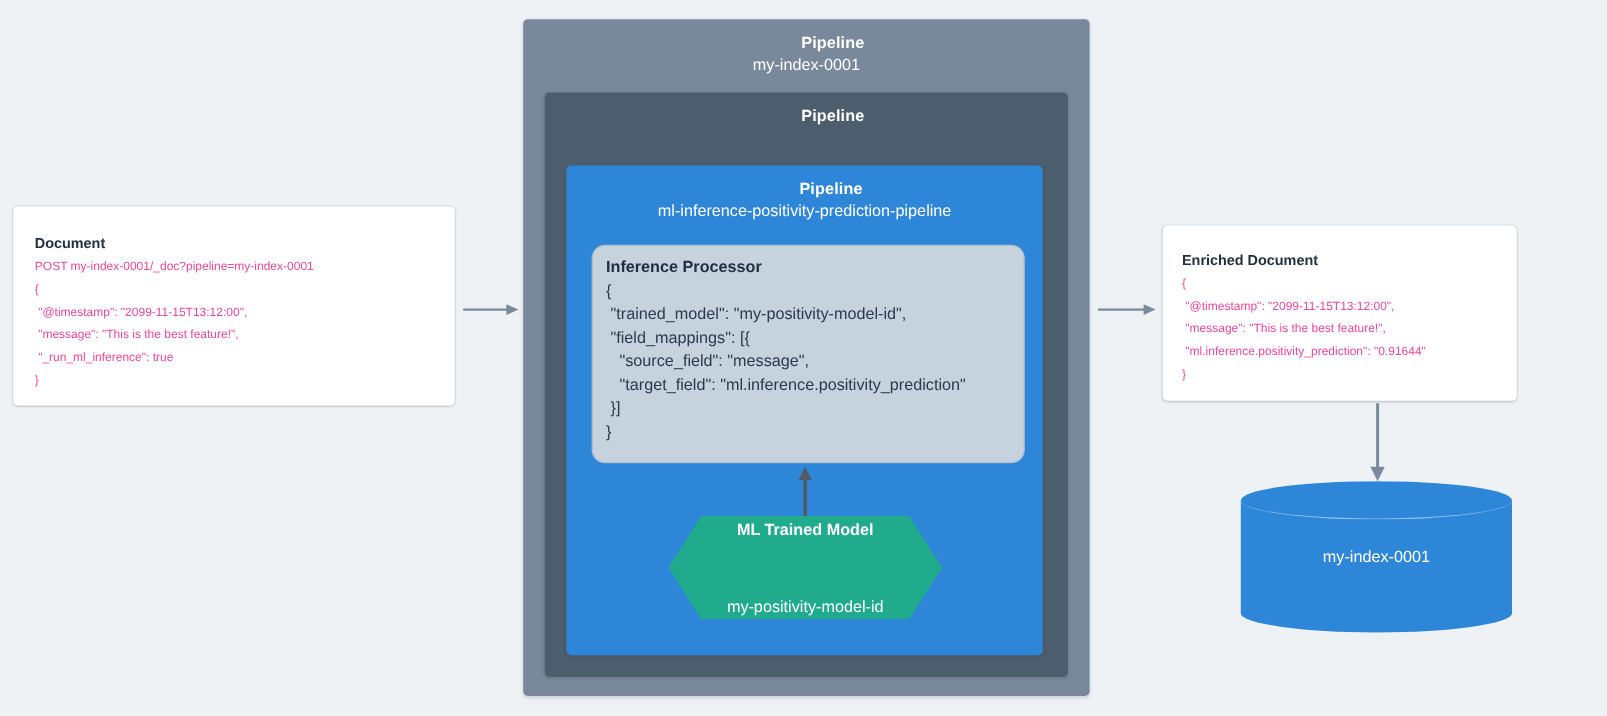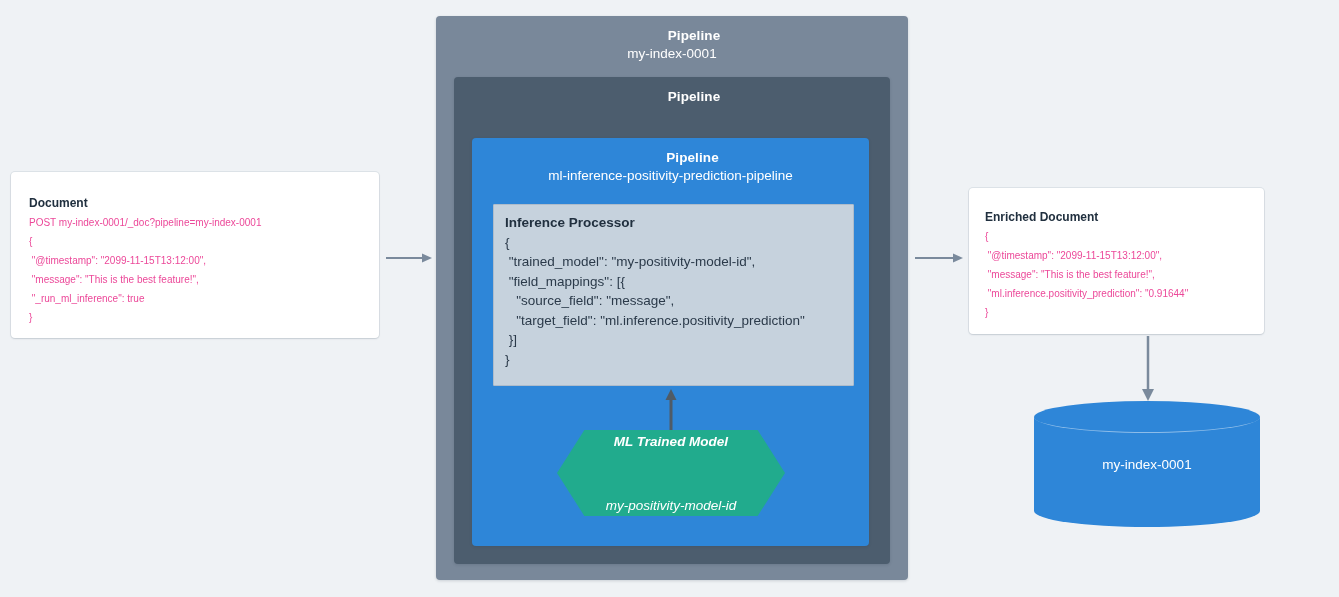--- a/index.html
+++ b/index.html
@@ -60,38 +60,38 @@
   .pipe-hd .val{
     font-size:13.5px;
     line-height:18px;
   }
 
   
   .proc{
     position:absolute;
     background:#c6d2dd;
     border:1px solid #aebccb;
-    border-radius:1px;
+    border-radius:11px;
     box-sizing:border-box;
     padding:8px 10px 8px 11px;
   }
   .proc .title{
     font-weight:bold;font-size:13.5px;line-height:19.5px;color:#21303f;white-space:pre;
   }
   .proc .line{
     font-size:13.5px;line-height:19.5px;color:#2b3a4a;white-space:pre;
   }
 
   
   .hex{
     position:absolute;
     background:#21ab8d;
     clip-path:polygon(12% 0%, 88% 0%, 100% 50%, 88% 100%, 12% 100%, 0% 50%);
     display:flex;flex-direction:column;align-items:center;justify-content:center;
-    color:#ffffff;text-align:center;font-style:italic;
+    color:#ffffff;text-align:center;
   }
   .hex .lbl{font-weight:bold;font-size:13.5px;line-height:19px;}
   .hex .val{font-size:13.5px;line-height:19px;margin-top:45px;}
 
   
   .cyl{position:absolute;}
   .cyl .body{
     position:absolute;left:0;right:0;top:16px;bottom:16px;
     background:#2e86d8;
   }

